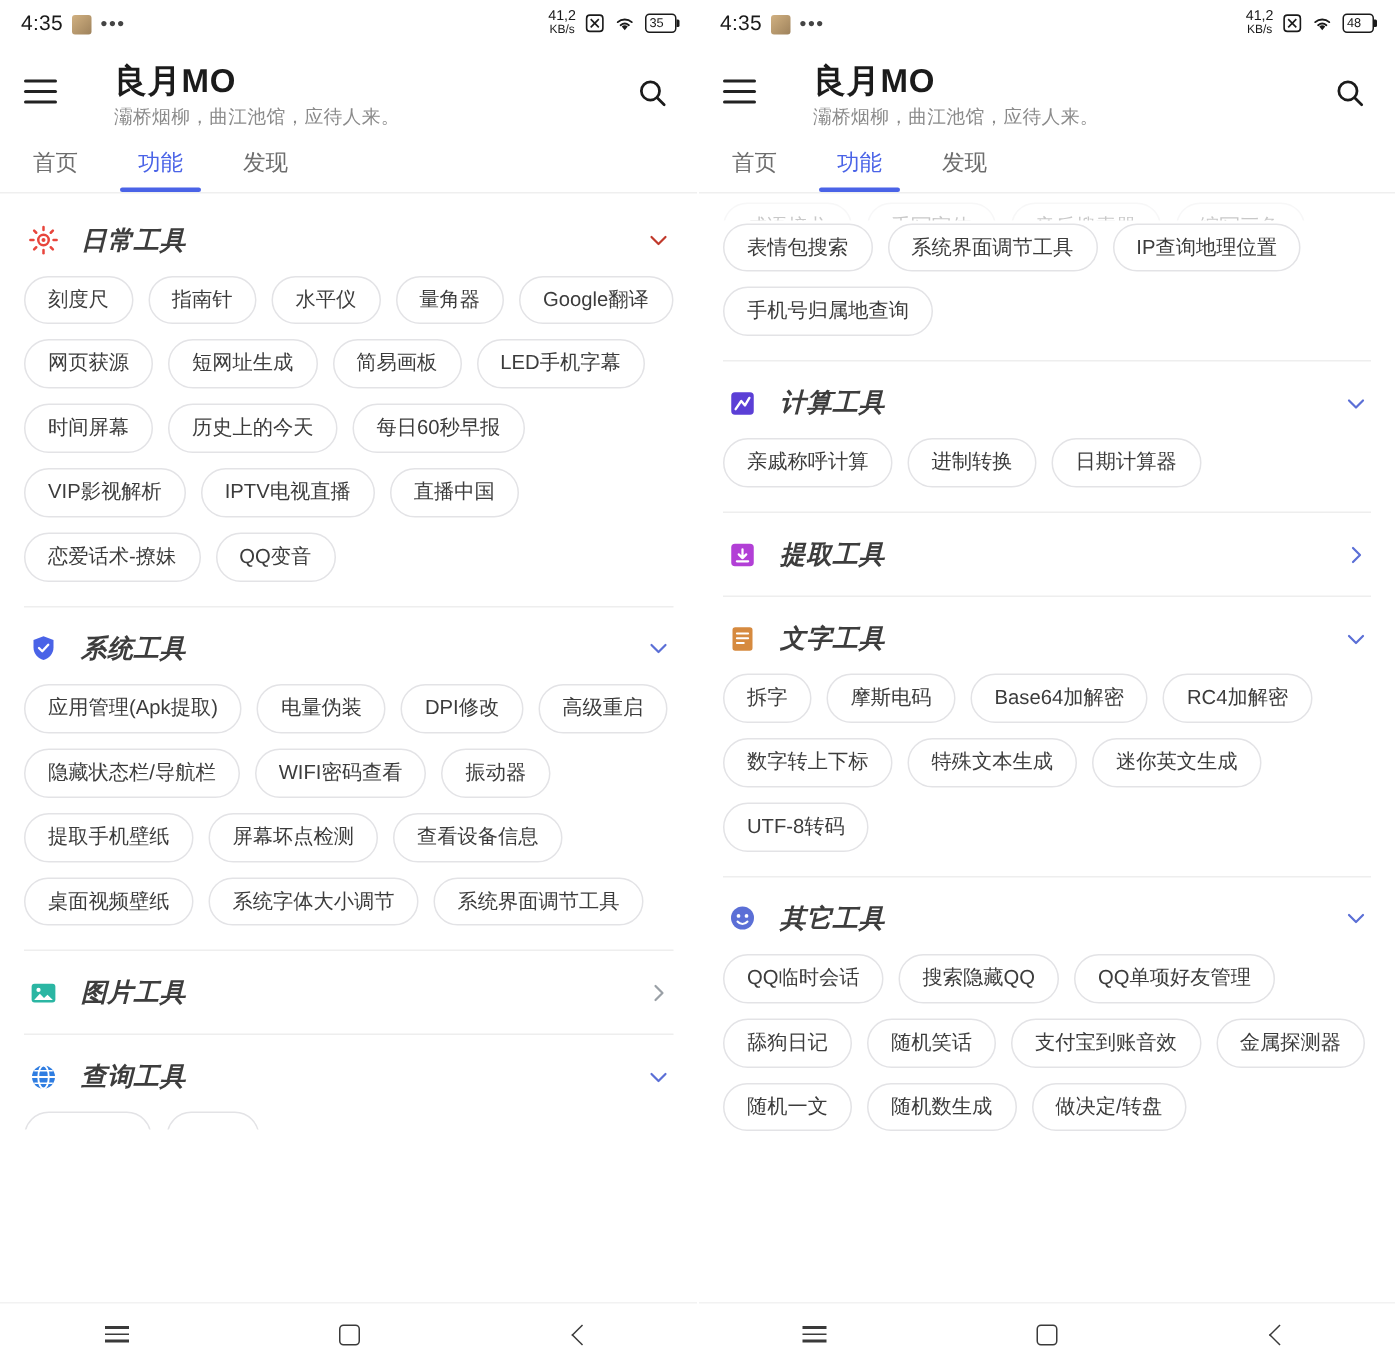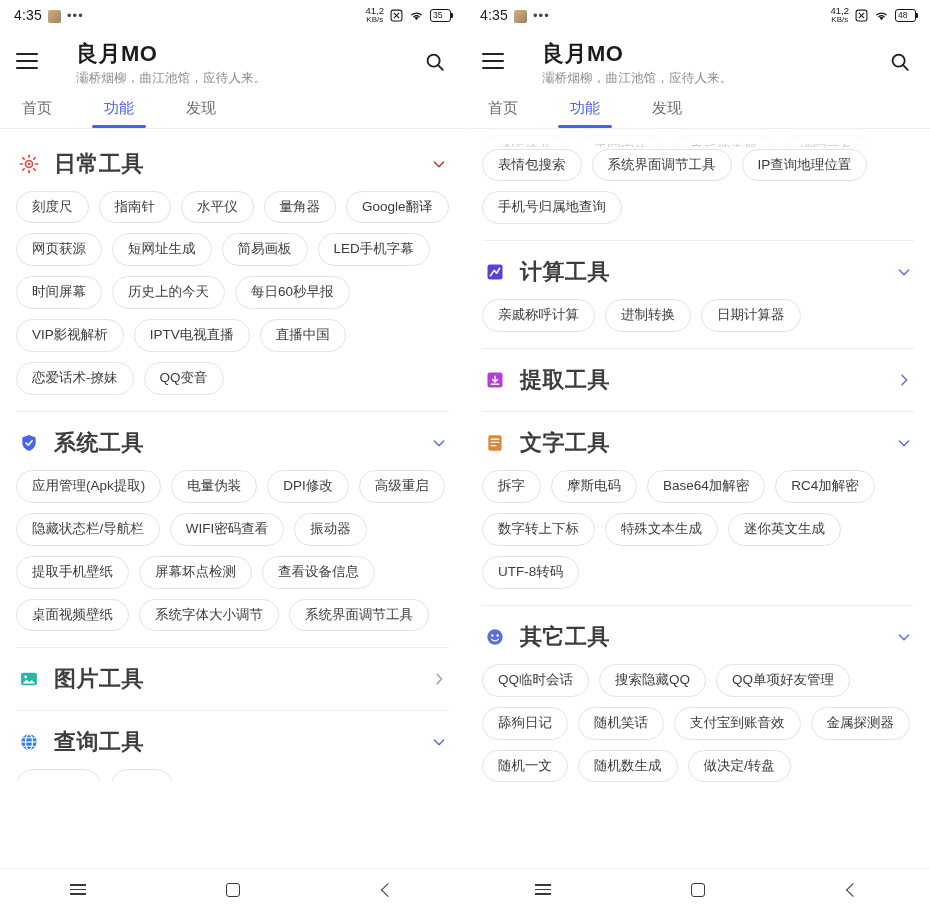--- a/index.html
+++ b/index.html
@@ -110,21 +110,21 @@
     width: 28px; height: 28px;
     display: flex; align-items: center; justify-content: center;
     cursor: pointer;
   }
   .search-btn svg { display: block; }
 
   
   .tabs {
     display: flex;
     padding: 0 16px;
-    gap: 40px;
+    gap: 28px;
     flex: none;
     border-bottom: 1px solid #efefef;
   }
   .tab {
     font-size: 15px;
     color: #6d6d6d;
     padding: 8px 6px 10px 6px;
     position: relative;
     cursor: pointer;
   }
@@ -150,24 +150,25 @@
     display: flex;
     align-items: center;
     padding: 16px 2px 10px 2px;
   }
   .sec-icon {
     width: 22px; height: 22px;
     display: flex; align-items: center; justify-content: center;
     margin-right: 14px;
   }
   .sec-title {
-    font-size: 22px;
+    font-size: 17px;
     font-weight: 700;
     color: #3d3d3d;
     letter-spacing: .5px;
+    font-style: italic;
   }
   .sec-caret {
     margin-left: auto;
     color: #c0392b;
     font-size: 15px;
     line-height: 1;
     display: flex; align-items: center;
     cursor: pointer;
   }
   .caret-blue { color: #5b6fd6; }

